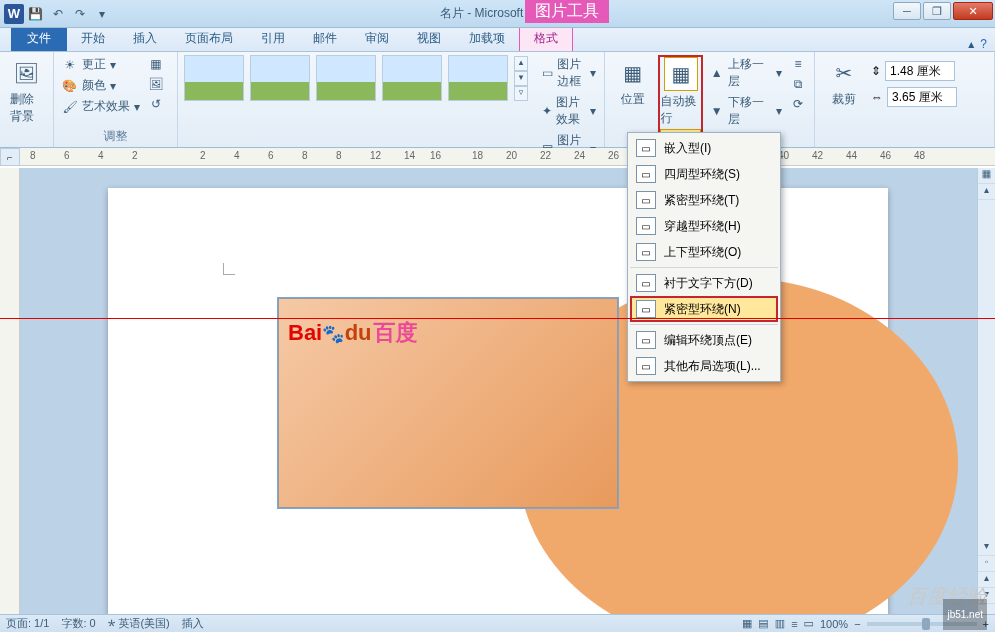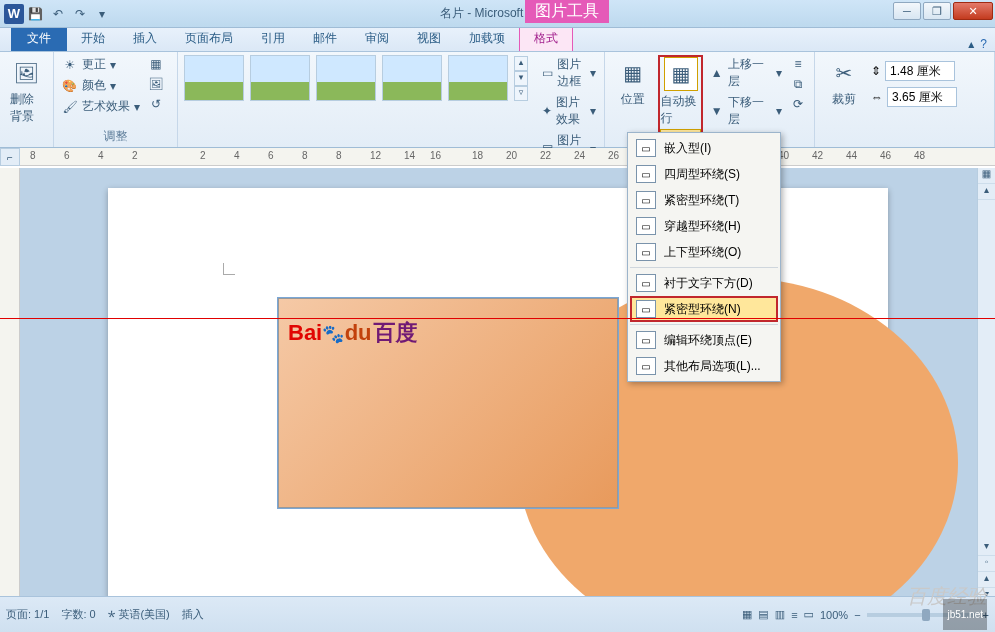--- a/index.html
+++ b/index.html
@@ -50,37 +50,37 @@
 .ruler-h .tick { position:absolute; font-size:10px; color:#666; top:2px;}
 .ruler-corner { width:20px; height:18px; position:absolute; left:0; background:#e3edf7; border:1px solid #b7cde0; display:flex; align-items:center; justify-content:center; font-size:10px; color:#3b5d7a;}
 
 
 .doc-area { position: absolute; left:0; top:168px; right:0; bottom:18px; background:#bcd2e6; }
 .vruler { position:absolute; left:0; top:0; bottom:0; width:20px; background:#f4f4ef; border-right:1px solid #ccc;}
 .page { position:absolute; left:108px; top:20px; width:780px; height:430px; background:#fff; box-shadow:0 2px 6px rgba(0,0,0,0.3);}
 .ellipse { position:absolute; left:410px; top:90px; width:440px; height:370px; background:#f0a86b; border-radius:50%; }
 .rect { position:absolute; left:170px; top:110px; width:340px; height:210px; background:linear-gradient(135deg,#f5c9a6,#e89a5c); border:1px solid #999; outline:1px solid #7aa7d6;}
 .logo { position:absolute; left:180px; top:130px; font-size:22px; font-weight:bold; }
-.logo .bai { color:#e10602;} .logo .du{color:#c2410c;} .logo .paw{color:#2e5fdb; font-size:18px;} .logo .cn{color:#701a75; font-size:22px; margin-left:2px;}
+.logo .bai { color:#e10602;} .logo .du{color:#c2410c;} .logo .paw{color:#2e5fdb; font-size:18px;} .logo .cn{color:#ec4899; font-size:22px; margin-left:2px;}
 .cursor-mark { position:absolute; left:115px; top:75px; color:#888; font-size:16px; border-left:1px solid #aaa; border-bottom:1px solid #aaa; width:12px; height:12px;}
 
 .right-rail { position:absolute; right:0; top:0; bottom:0; width:18px; background:#e3edf7; border-left:1px solid #b7cde0;}
 .right-rail div { height:16px; border-bottom:1px solid #cdddeb; text-align:center; font-size:10px; color:#3b5d7a;}
 
 
 .dropdown { position: absolute; left: 627px; top: 132px; width: 154px; background: #f5f5f2; border: 1px solid #9cb4cb; box-shadow: 2px 2px 6px rgba(0,0,0,0.3); padding:2px; z-index:10;}
 .dd-item { display:flex; align-items:center; gap:8px; padding:4px 6px; cursor:pointer; }
 .dd-item .dd-ic { width:20px; height:18px; border:1px solid #7a93ab; background:#fff; display:flex; align-items:center; justify-content:center; font-size:10px;}
 .dd-item.hl { background:#ffe79b; border:2px solid #c1272d; padding:2px 4px;}
 .dd-sep { height:1px; background:#cfd6dd; margin:2px 0;}
 
 .red-strike { position:absolute; left:0; top:318px; width:995px; height:1px; background:#e10000; z-index:20;}
 
 
-.statusbar { position:absolute; left:0; right:0; bottom:0; height:36px; background:linear-gradient(#dce9f6,#cfe0f0); border-top:1px solid #a9c3dc; display:flex; align-items:center; font-size:11px; color:#3b5d7a; padding:0 6px; gap:12px;}
+.statusbar { position:absolute; left:0; right:0; bottom:0; height:18px; background:linear-gradient(#dce9f6,#cfe0f0); border-top:1px solid #a9c3dc; display:flex; align-items:center; font-size:11px; color:#3b5d7a; padding:0 6px; gap:12px;}
 .statusbar .right { margin-left:auto; display:flex; align-items:center; gap:6px;}
 .zoom-slider { width:110px; height:4px; background:#b7cde0; position:relative;}
 .zoom-slider::after{content:"";position:absolute;left:50%;top:-4px;width:8px;height:12px;background:#8fa8c0;border-radius:2px;}
 .watermark { position:absolute; right:8px; bottom:22px; color:#c9c9c9; font-size:20px; font-style:italic; z-index:5;}
 .watermark2 { position:absolute; right:8px; bottom:2px; color:#fff; background:rgba(0,0,0,0.3); font-size:10px; padding:10px 4px; z-index:30;}
 </style>
 </head>
 <body>
 
 <div class="titlebar">

